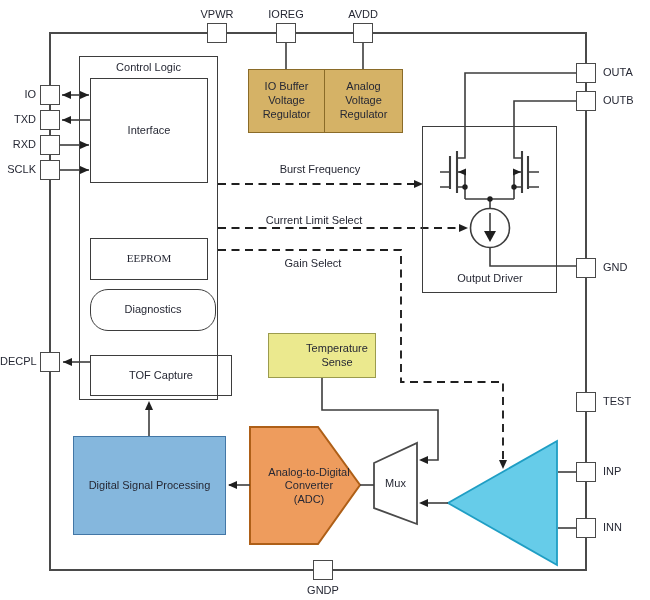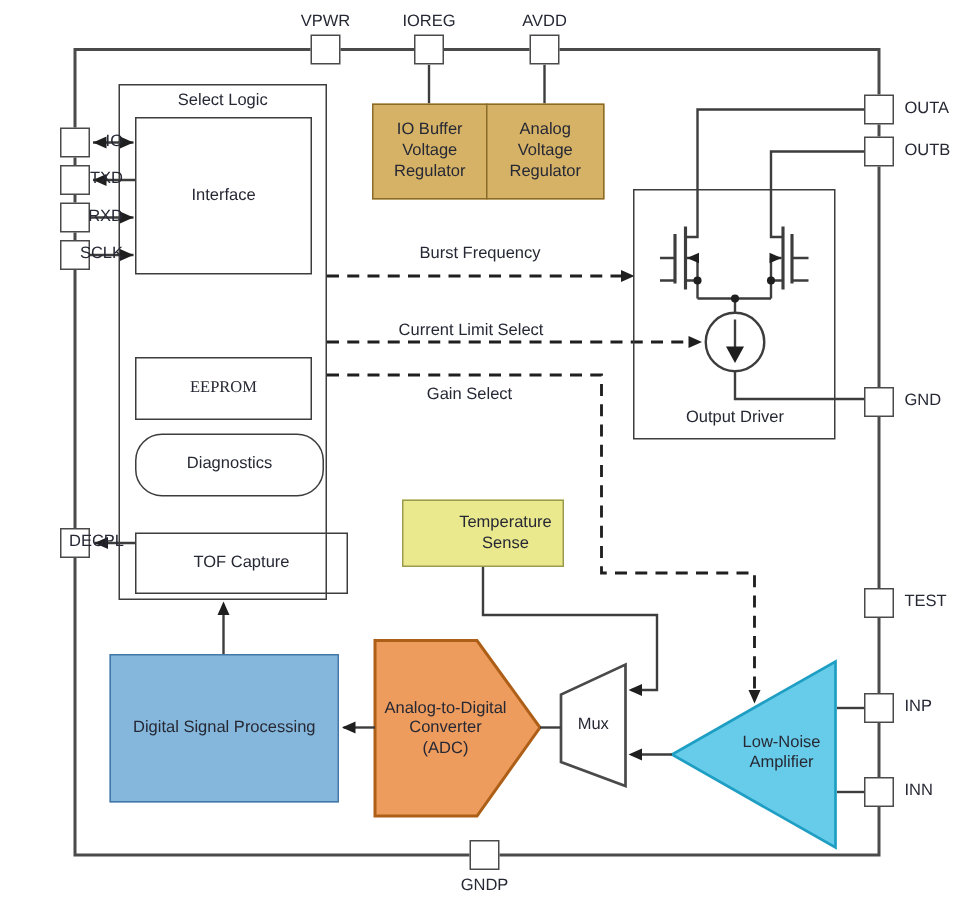--- a/index.html
+++ b/index.html
@@ -1,22 +1,22 @@
 <!DOCTYPE html>
 <html style="--tan-fill: #d5b266; --tan-border: #8a6b28; --yellow-fill: #ebe98e; --yellow-border: #9b9b4e; --blue-fill: #85b7dd; --blue-border: #4377a6; --orange-fill: #ee9c5d; --orange-border: #ae5f17; --cyan-fill: #66cce9; --cyan-border: #1f9ec4; --line: #3d3d3d; --text: #262834;"><head>
 <meta charset="utf-8">
 <style>
   html,body{margin:0;padding:0;background:#fff;}
   #canvas{position:relative;width:650px;height:600px;background:#fff;overflow:hidden;
           font-family:"Liberation Sans","DejaVu Sans",sans-serif;}
   svg{position:absolute;left:0;top:0;}
   .lbl{position:absolute;font-size:11px;line-height:1.22;color:var(--text);white-space:nowrap;}
   .lbl.c{text-align:center;}
-  .lbl.r{text-align:right;padding-left:46px;}
-  .lbl.wrap{white-space:normal;}
+  .lbl.r{text-align:right;}
+  .lbl.wrap{white-space:normal;margin-left:12px;}
   .pin{position:absolute;width:20px;height:20px;background:#fff;border:1.7px solid #4a4a4a;box-sizing:border-box;}
   .box{position:absolute;border:1.7px solid #3d3d3d;box-sizing:border-box;background:transparent;
        display:flex;align-items:center;justify-content:center;text-align:center;
        font-size:11px;line-height:1.25;color:var(--text);}
   .cl-outer{border:1.8px solid #3d3d3d;}
   .tan{background:var(--tan-fill);border:1.8px solid var(--tan-border);}
   .yellow{background:var(--yellow-fill);border:1.8px solid var(--yellow-border);}
   .blue{background:var(--blue-fill);border:1.8px solid var(--blue-border);}
   .w{stroke:var(--line);stroke-width:1.6;fill:none;}
   .w2{stroke:var(--line);stroke-width:2.1;fill:none;}
@@ -103,21 +103,21 @@
 
     <polygon class="ah" points="62,95 71,91 71,99"></polygon>
     <polygon class="ah" points="89,95 80,91 80,99"></polygon>
     <polygon class="ah" points="62,120 71,116 71,124"></polygon>
     <polygon class="ah" points="89,145 80,141 80,149"></polygon>
     <polygon class="ah" points="89,170 80,166 80,174"></polygon>
     <polygon class="ah" points="63,362 72,358 72,366"></polygon>
   </svg>
 
   <div class="obox cl-outer" style="left:79px;top:56px;width:139px;height:344px;"></div>
-  <div class="lbl c" style="left:79px;top:61px;width:139px;">Select Logic</div>
+  <div class="lbl c" style="left:79px;top:61px;width:139px;">Control Logic</div>
   <div class="box" style="left:90px;top:78px;width:118px;height:105px;">
       <span>Interface</span>
     </div>
   <div class="box" style="left:90px;top:238px;width:118px;height:42px;font-family:Liberation Serif, serif;">
       <span>EEPROM</span>
     </div>
   <div class="box" style="left:90px;top:289px;width:126px;height:42px;border-radius:18px;">
       <span>Diagnostics</span>
     </div>
   <div class="box" style="left:90px;top:355px;width:142px;height:41px;">
@@ -140,21 +140,20 @@
   <div class="box blue" style="left:73px;top:436px;width:153px;height:99px;">
       <span>Digital Signal Processing</span>
     </div>
 
   <div class="lbl c wrap" style="left:253px;top:466px;width:88px;">
     <span>Analog-to-Digital</span><br>
     <span>Converter</span><br>
     <span>(ADC)</span>
   </div>
   <div class="lbl c" style="left:374px;top:477px;width:43px;">Mux</div>
-  <div class="lbl c wrap" style="left:485px;top:489px;width:72px;">Low-Noise Amplifier</div>
 
   <div class="lbl c" style="left:260px;top:163px;width:120px;">Burst Frequency</div>
   <div class="lbl c" style="left:234px;top:214px;width:160px;">Current Limit Select</div>
   <div class="lbl c" style="left:263px;top:257px;width:100px;">Gain Select</div>
 
   <div class="pin" style="left:207px;top:23px;"></div>
   <div class="lbl c" style="left:189px;top:8px;width:56px;">VPWR</div>
   <div class="pin" style="left:276px;top:23px;"></div>
   <div class="lbl c" style="left:258px;top:8px;width:56px;">IOREG</div>
   <div class="pin" style="left:353px;top:23px;"></div>

